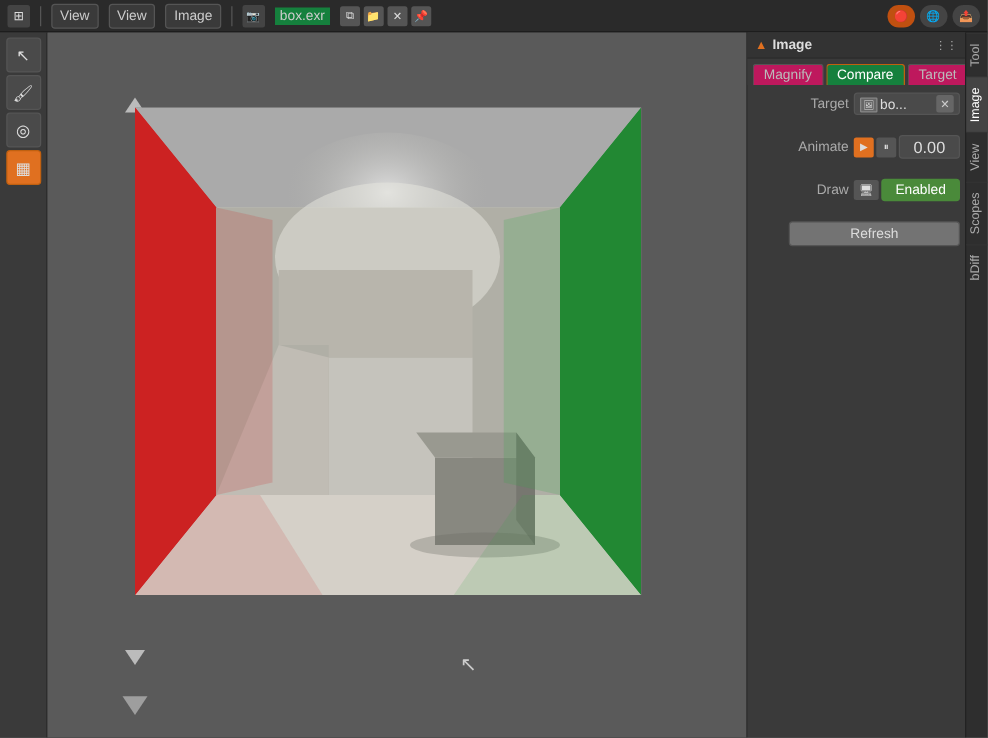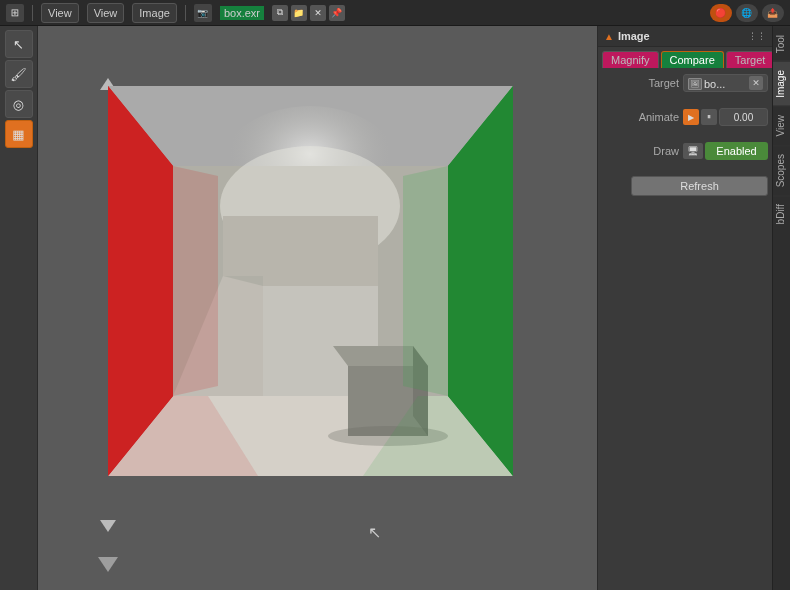--- a/index.html
+++ b/index.html
@@ -287,21 +287,21 @@
       display: flex; align-items: center; justify-content: center;
       font-size: 8px;
       cursor: pointer;
     }
     .number-field {
       flex: 1;
       background: #4a4a4a;
       border: 1px solid #555;
       border-radius: 3px;
       padding: 1px 4px;
-      font-size: 10px;
+      font-size: 13px;
       color: #ddd;
       text-align: center;
       min-height: 18px;
       display: flex; align-items: center; justify-content: center;
     }
     .draw-icon {
       width: 20px;
       height: 16px;
       background: #555;
       border-radius: 2px;

